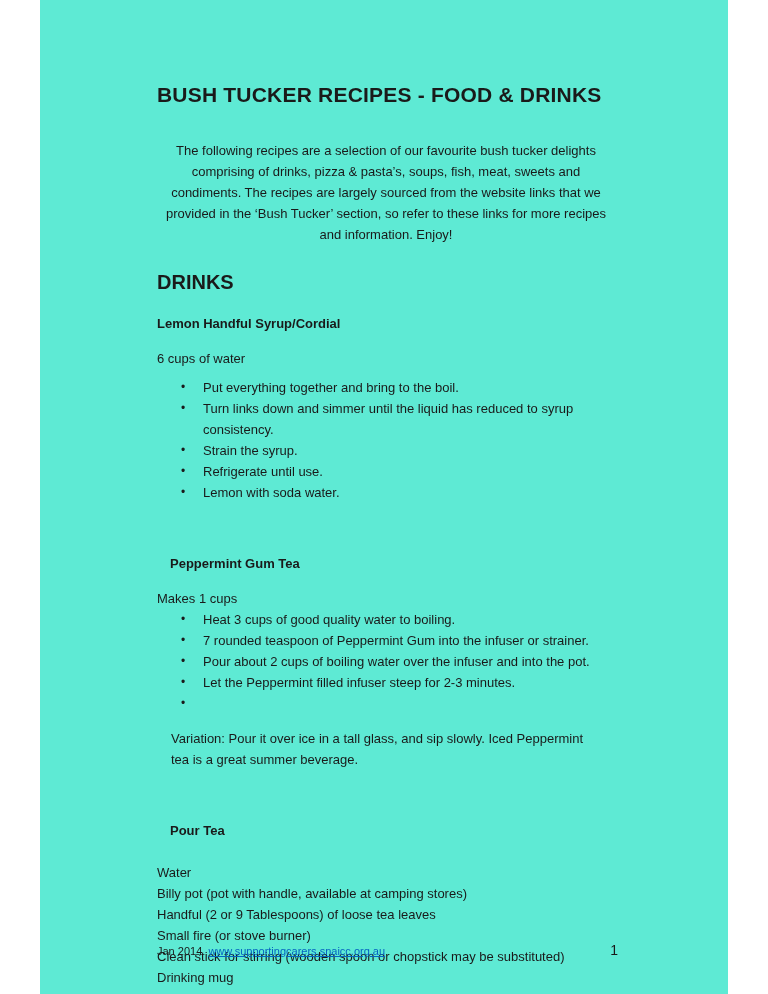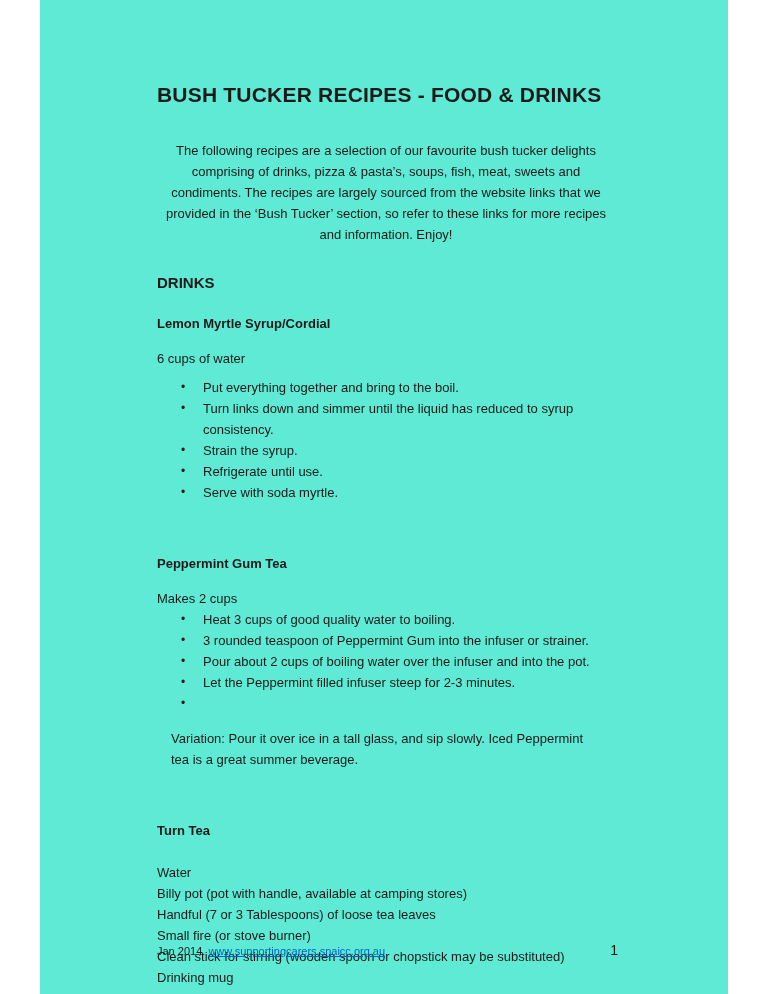--- a/index.html
+++ b/index.html
@@ -21,31 +21,32 @@
     line-height: 26px;
     font-weight: bold;
     margin: 0 0 32px 0;
     letter-spacing: 0.2px;
   }
   .intro {
     margin: 0 0 27px 0;
     text-align: center;
   }
   .section-heading {
-    font-size: 15px;
+    font-size: 20px;
     font-weight: bold;
     margin: 0 0 20px 0;
   }
   .recipe-heading {
     font-size: 13px;
     font-weight: bold;
     margin: 0 0 14px 0;
   }
   .recipe-heading.gap-above {
     margin-top: 50px;
+    margin-left: 13px;
   }
   .plain-lines { margin: 0; }
   .plain-line { margin: 0; }
   .bullets { margin: 0; padding: 0; list-style: none; }
   .bullets.after-ingredients { margin-top: 8px; }
   .bullet-item {
     display: flex;
     align-items: flex-start;
     padding-left: 24px;
     min-height: 21px;
@@ -85,21 +86,21 @@
 
 <div class="page">
 
   <h1 class="doc-title">BUSH TUCKER RECIPES - FOOD &amp; DRINKS</h1>
 
   <p class="intro">The following recipes are a selection of our favourite bush tucker delights comprising of drinks, pizza &amp; pasta’s, soups, fish, meat, sweets and condiments.  The recipes are largely sourced from the website links that we provided in the ‘Bush Tucker’ section, so refer to these links for more recipes and information.  Enjoy!</p>
 
   <div class="section-heading">DRINKS</div>
 
   <div class="recipe">
-    <div class="recipe-heading">Lemon Myrtle Syrup/Cordial</div>
+    <div class="recipe-heading">Lemon Handful Syrup/Cordial</div>
     <div class="plain-lines">
       <div class="plain-line">6 cups of water</div>
     </div>
     <ul class="bullets after-ingredients">
       <li class="bullet-item">
         <span class="bullet-dot">•</span>
         <span class="bullet-text">Put everything together and bring to the boil.</span>
       </li>
       <li class="bullet-item">
         <span class="bullet-dot">•</span>
@@ -108,59 +109,59 @@
       <li class="bullet-item">
         <span class="bullet-dot">•</span>
         <span class="bullet-text">Strain the syrup.</span>
       </li>
       <li class="bullet-item">
         <span class="bullet-dot">•</span>
         <span class="bullet-text">Refrigerate until use.</span>
       </li>
       <li class="bullet-item">
         <span class="bullet-dot">•</span>
-        <span class="bullet-text">Serve with soda myrtle.</span>
+        <span class="bullet-text">Lemon with soda water.</span>
       </li>
     </ul>
   </div>
 
   <div class="recipe">
     <div class="recipe-heading gap-above">Peppermint Gum Tea</div>
-    <div class="plain-line">Makes 2 cups</div>
+    <div class="plain-line">Makes 1 cups</div>
     <ul class="bullets">
       <li class="bullet-item">
         <span class="bullet-dot">•</span>
         <span class="bullet-text">Heat 3 cups of good quality water to boiling.</span>
       </li>
       <li class="bullet-item">
         <span class="bullet-dot">•</span>
-        <span class="bullet-text">3 rounded teaspoon of Peppermint Gum into the infuser or strainer.</span>
+        <span class="bullet-text">7 rounded teaspoon of Peppermint Gum into the infuser or strainer.</span>
       </li>
       <li class="bullet-item">
         <span class="bullet-dot">•</span>
         <span class="bullet-text">Pour about 2 cups of boiling water over the infuser and into the pot.</span>
       </li>
       <li class="bullet-item">
         <span class="bullet-dot">•</span>
         <span class="bullet-text">Let the Peppermint filled infuser steep for 2-3 minutes.</span>
       </li>
       <li class="bullet-item">
         <span class="bullet-dot">•</span>
         <span class="bullet-text"></span>
       </li>
     </ul>
     <p class="note-paragraph">Variation: Pour it over ice in a tall glass, and sip slowly.  Iced Peppermint tea is a great summer beverage.</p>
   </div>
 
   <div class="recipe">
-    <div class="recipe-heading gap-above">Turn Tea</div>
+    <div class="recipe-heading gap-above">Pour Tea</div>
     <div class="plain-lines" style="margin-top:21px;">
       <div class="plain-line">Water</div>
       <div class="plain-line">Billy pot (pot with handle, available at camping stores)</div>
-      <div class="plain-line">Handful (7 or 3 Tablespoons) of loose tea leaves</div>
+      <div class="plain-line">Handful (2 or 9 Tablespoons) of loose tea leaves</div>
       <div class="plain-line">Small fire (or stove burner)</div>
       <div class="plain-line">Clean stick for stirring (wooden spoon or chopstick may be substituted)</div>
       <div class="plain-line">Drinking mug</div>
       <div class="plain-line">Sugar or honey (optional)</div>
 
     </div>
   </div>
 
   <div class="footer">
     <div class="footer-left"><span class="footer-date">Jan 2014</span><span>  </span><span class="footer-link">www.supportingcarers.snaicc.org.au</span></div>

